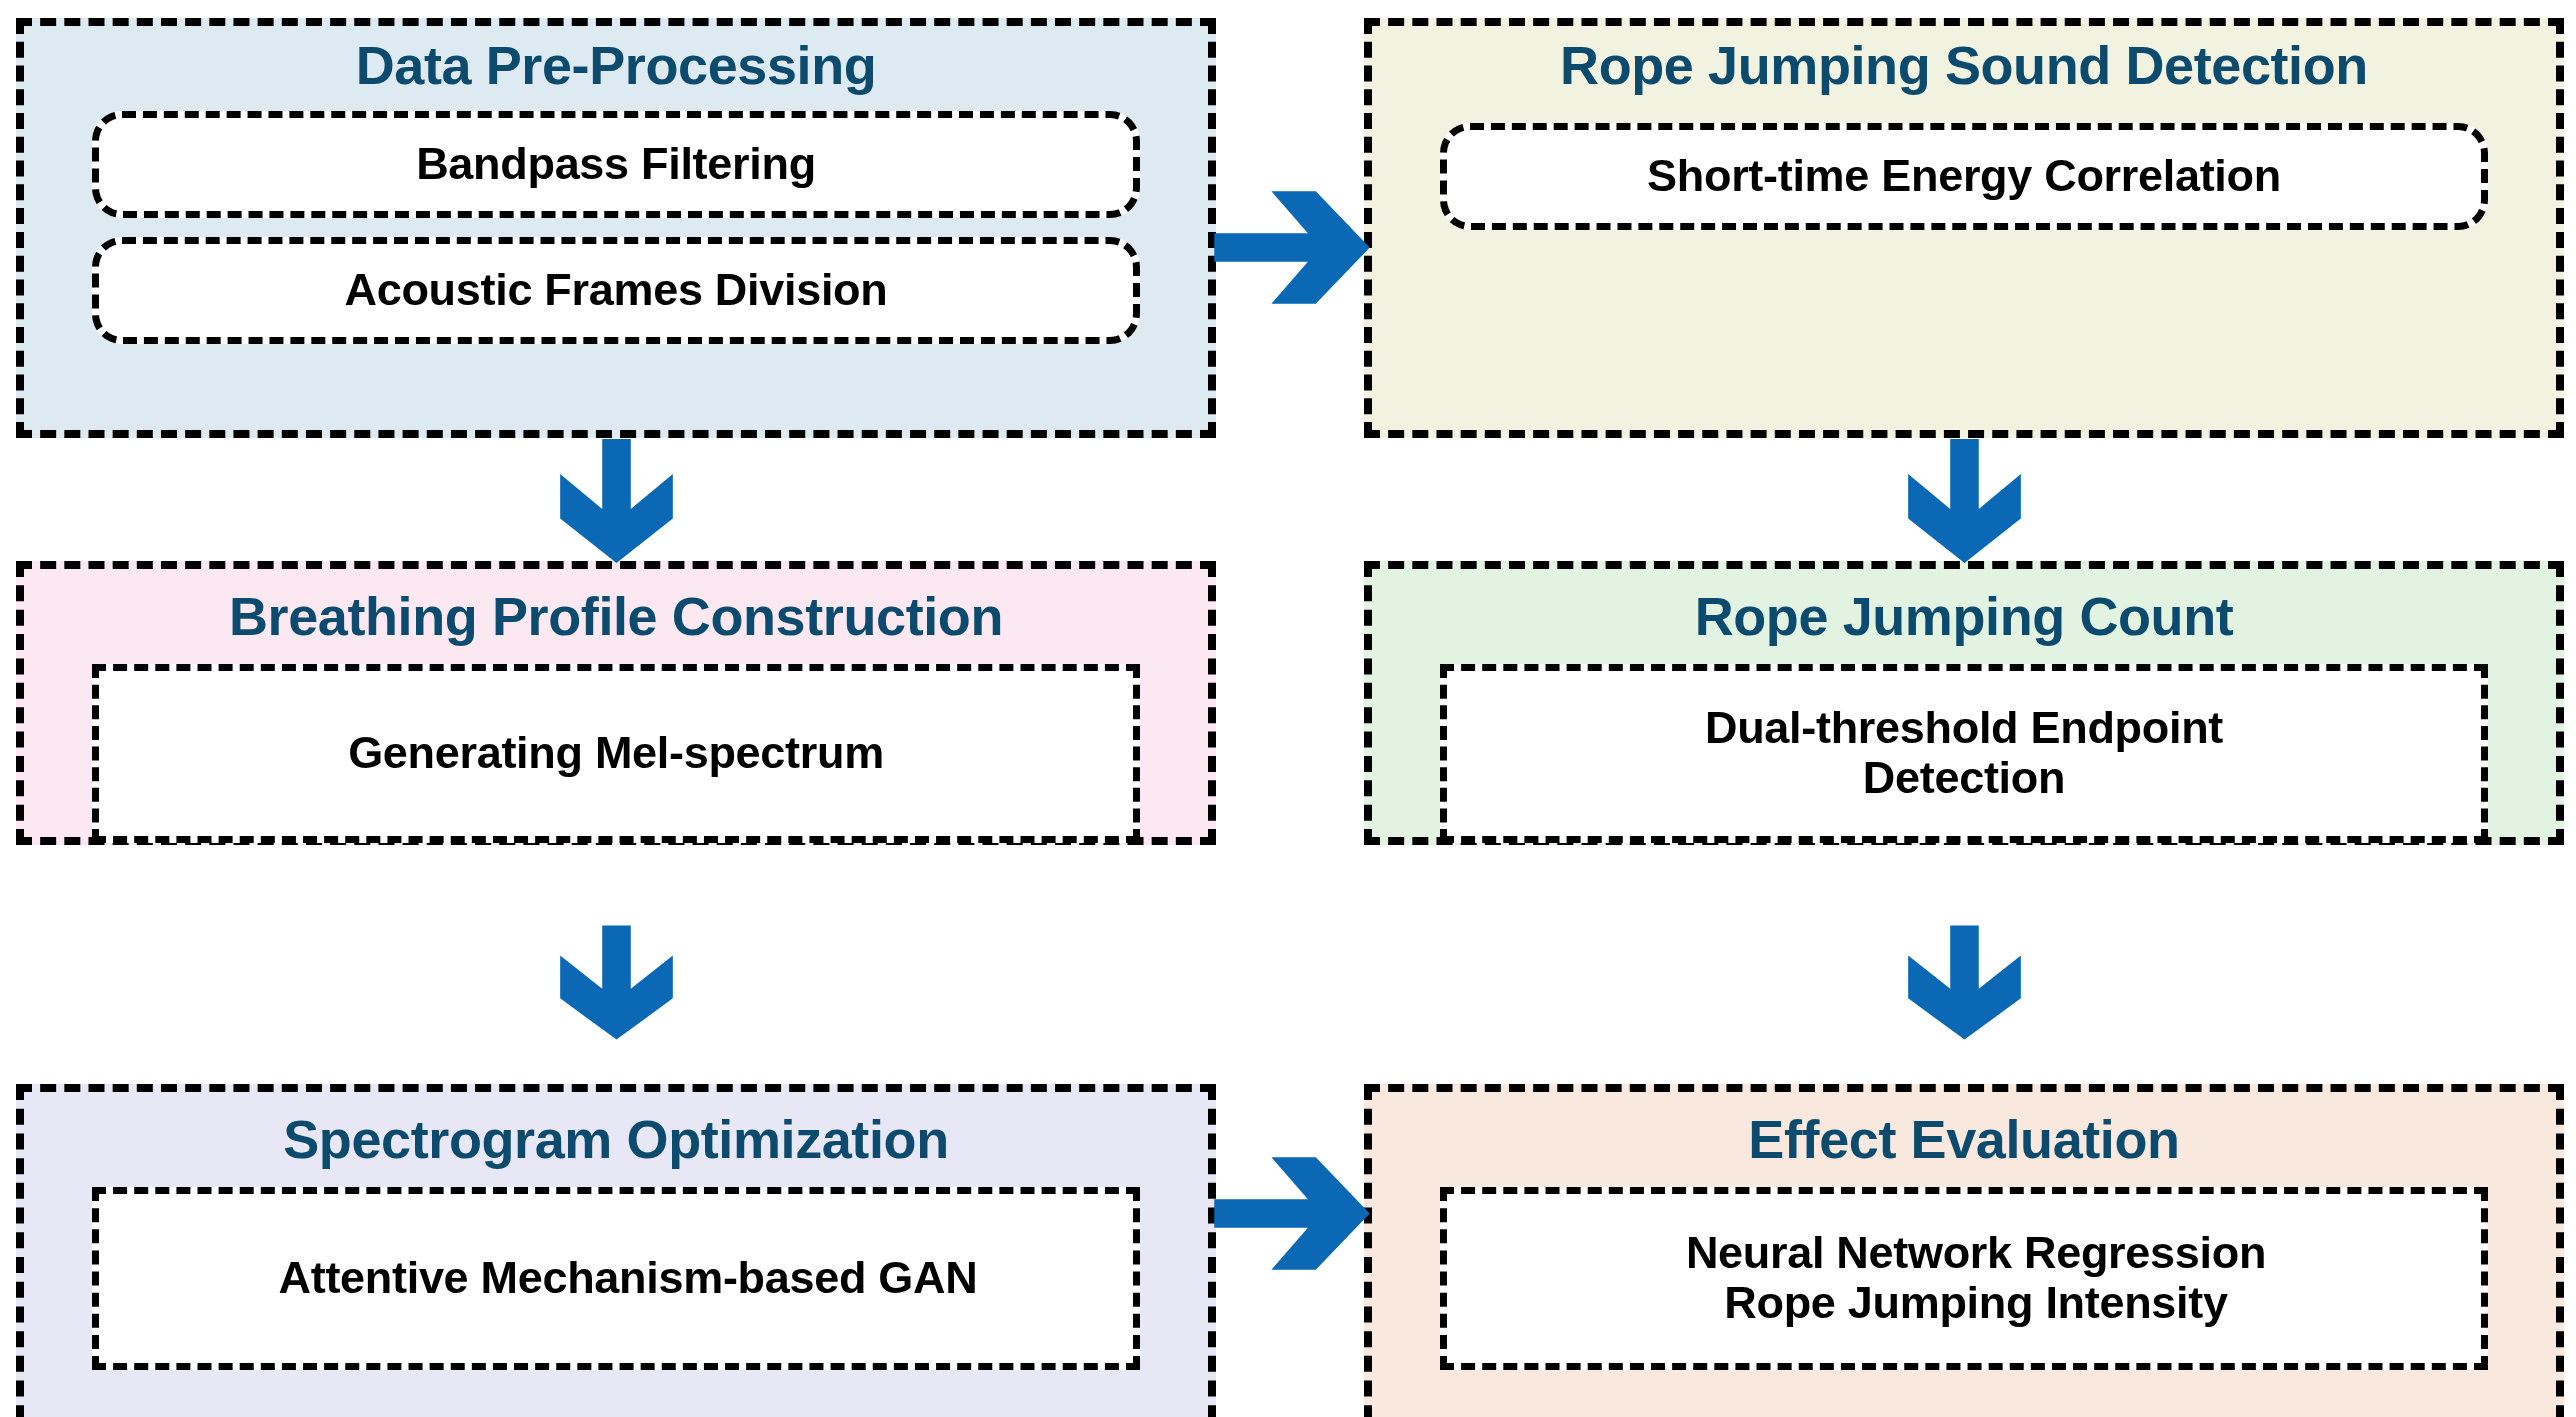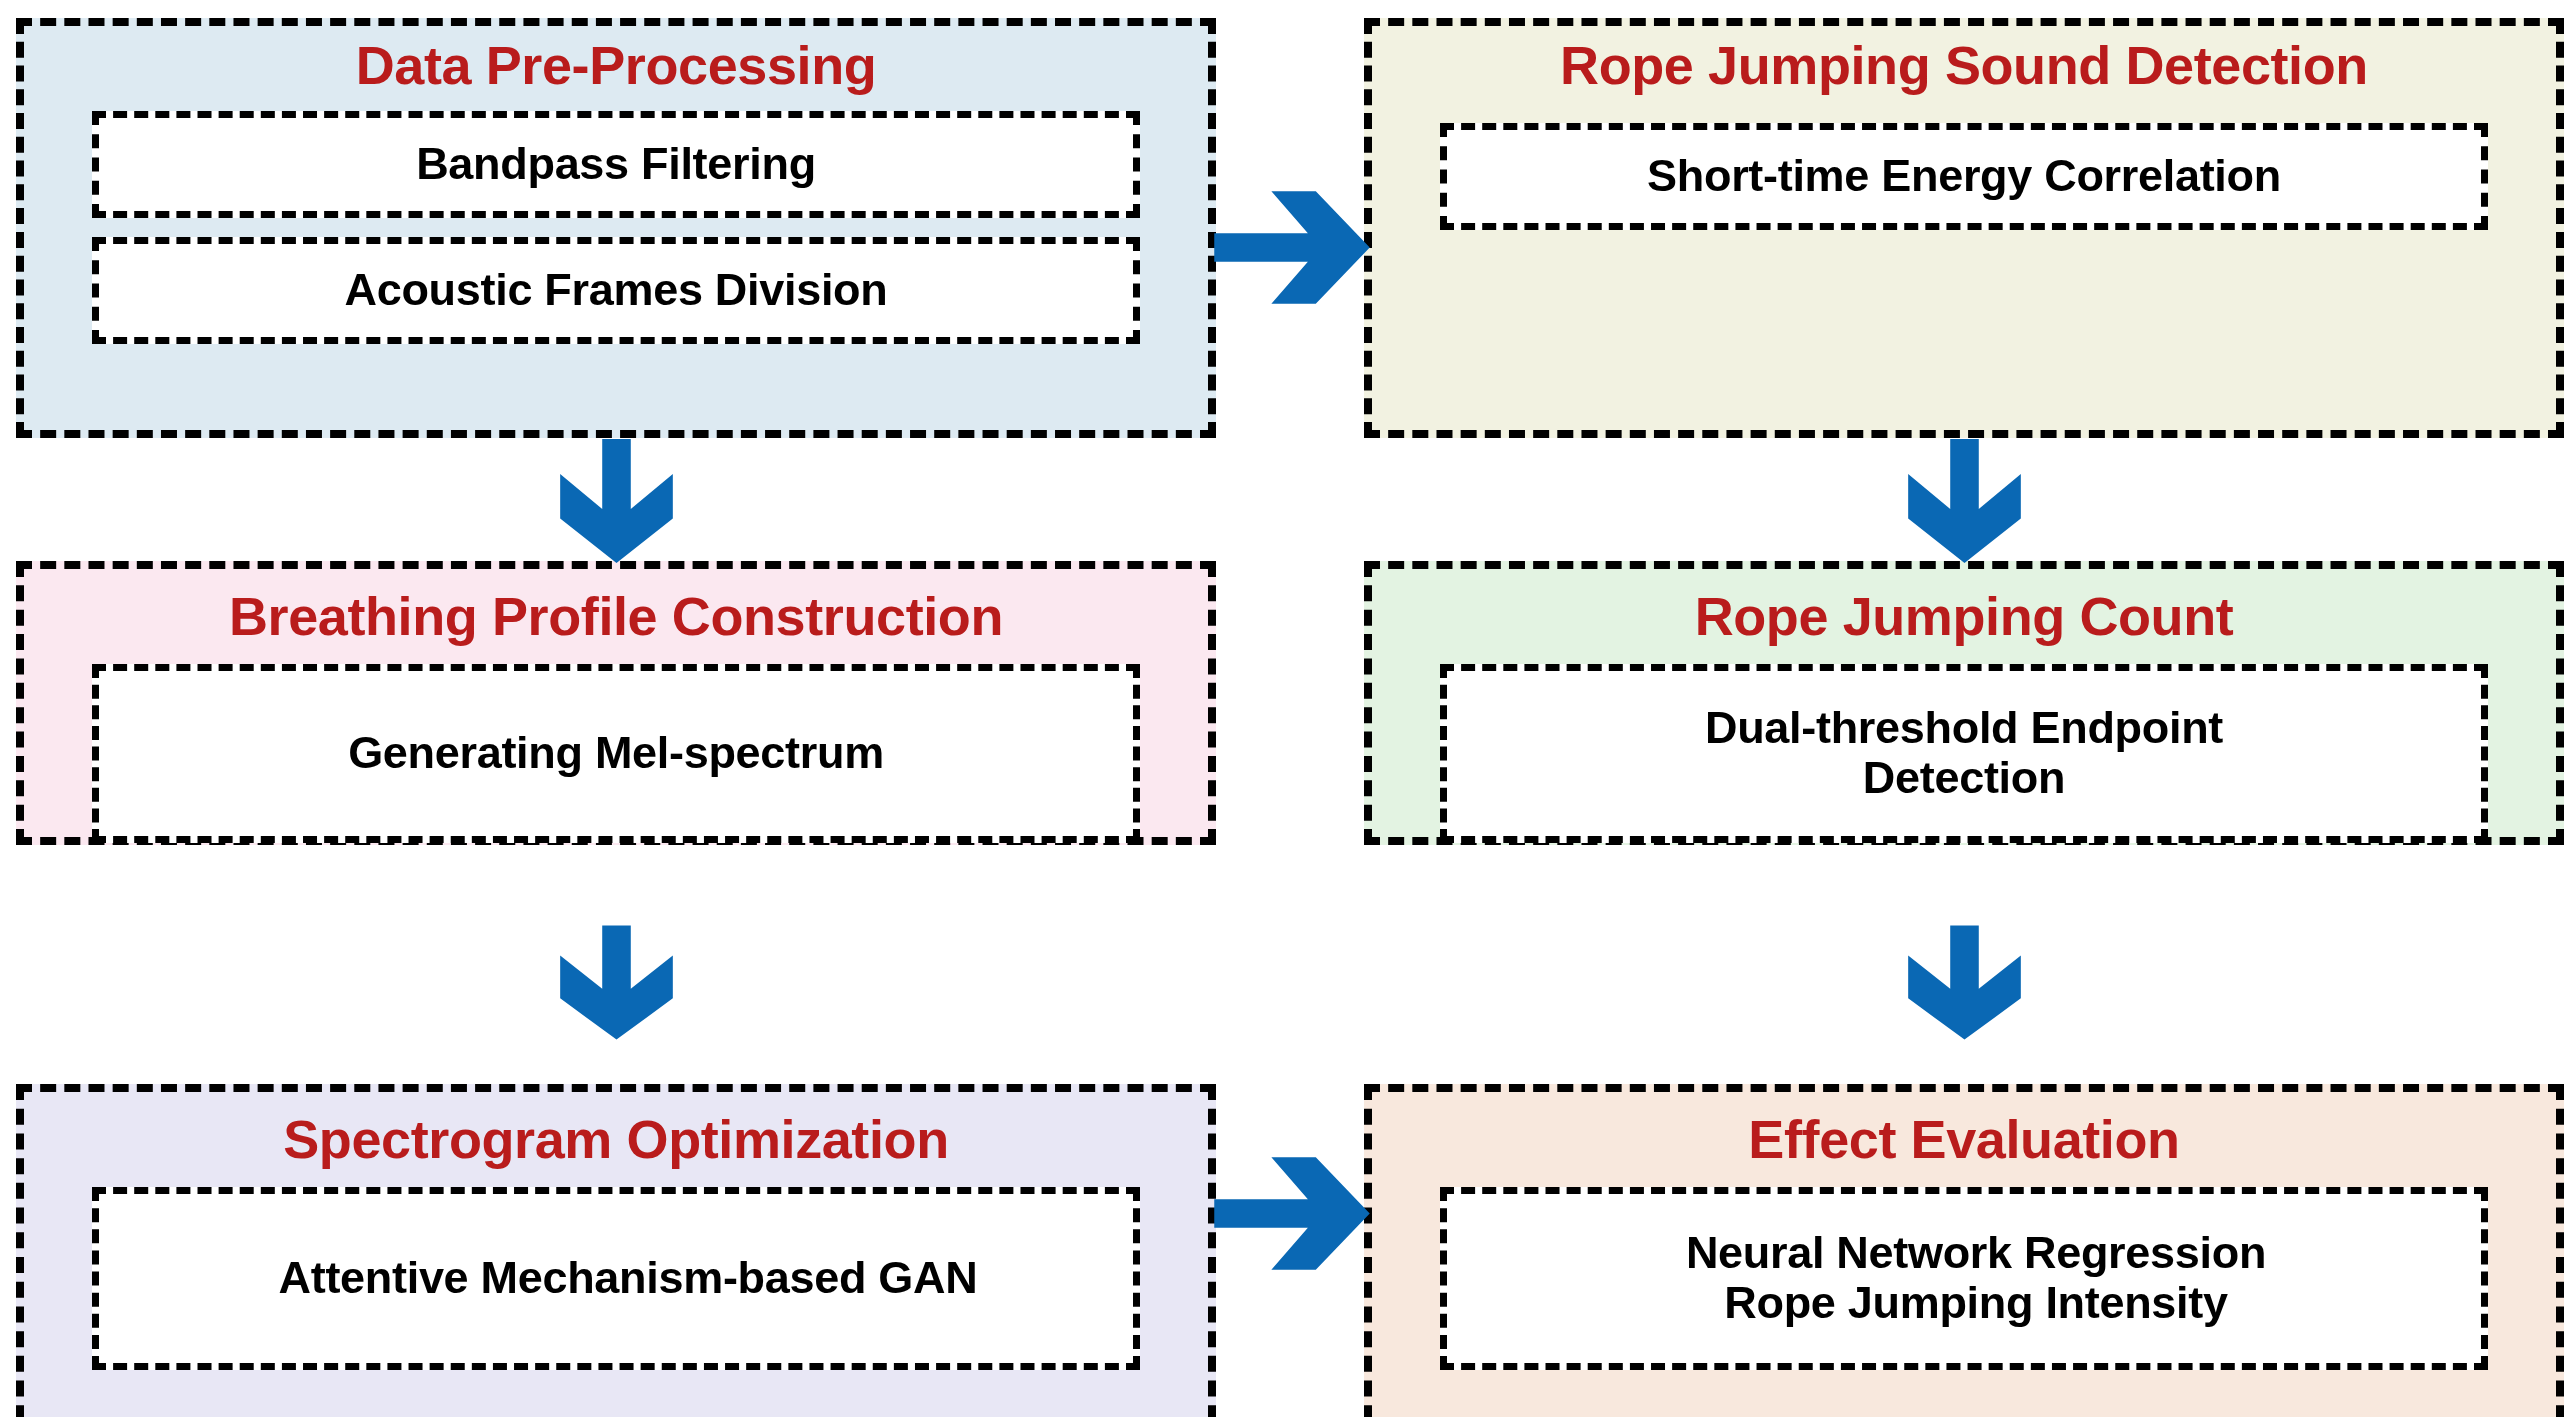--- a/index.html
+++ b/index.html
@@ -24,21 +24,21 @@
     box-sizing: border-box;
     border: 8.8px dashed #000000;
     display: flex;
     flex-direction: column;
     align-items: center;
   }
   .stage-title {
     font-weight: bold;
     font-size: 54px;
     line-height: 1.05;
-    color: #b91c1c;
+    color: #0c4a6e;
     letter-spacing: -0.4px;
     text-align: center;
     width: 100%;
     white-space: nowrap;
   }
   .substep-wrap {
     width: 100%;
     box-sizing: border-box;
     display: flex;
     flex-direction: column;
@@ -65,21 +65,21 @@
   .col-right { left: 1364px; width: 1200px; }
 
   
   .row-1 { top: 17.5px;   height: 420px; }
   .row-2 { top: 561px;  height: 284px; }
   .row-3 { top: 1084px; height: 362px; }
 
   
   .row-1 .stage-title { margin-top: 11px; }
   .row-1 .substep-wrap { padding: 0 68px; margin-top: 17.5px; gap: 19px; }
-  .row-1 .substep { width: 100%; height: 107px; }
+  .row-1 .substep { width: 100%; height: 107px; border-radius: 30px; }
 
   
   .row-2 .stage-title { margin-top: 19px; }
   .row-2 .substep-wrap { padding: 0 68px; margin-top: 19px; }
   .row-2 .substep { width: 100%; height: 179px; }
 
   
   .row-3 .stage-title { margin-top: 19px; }
   .row-3 .substep-wrap { padding: 0 68px; margin-top: 19px; }
   .row-3 .substep { width: 100%; height: 183px; padding-left: 24px; }

